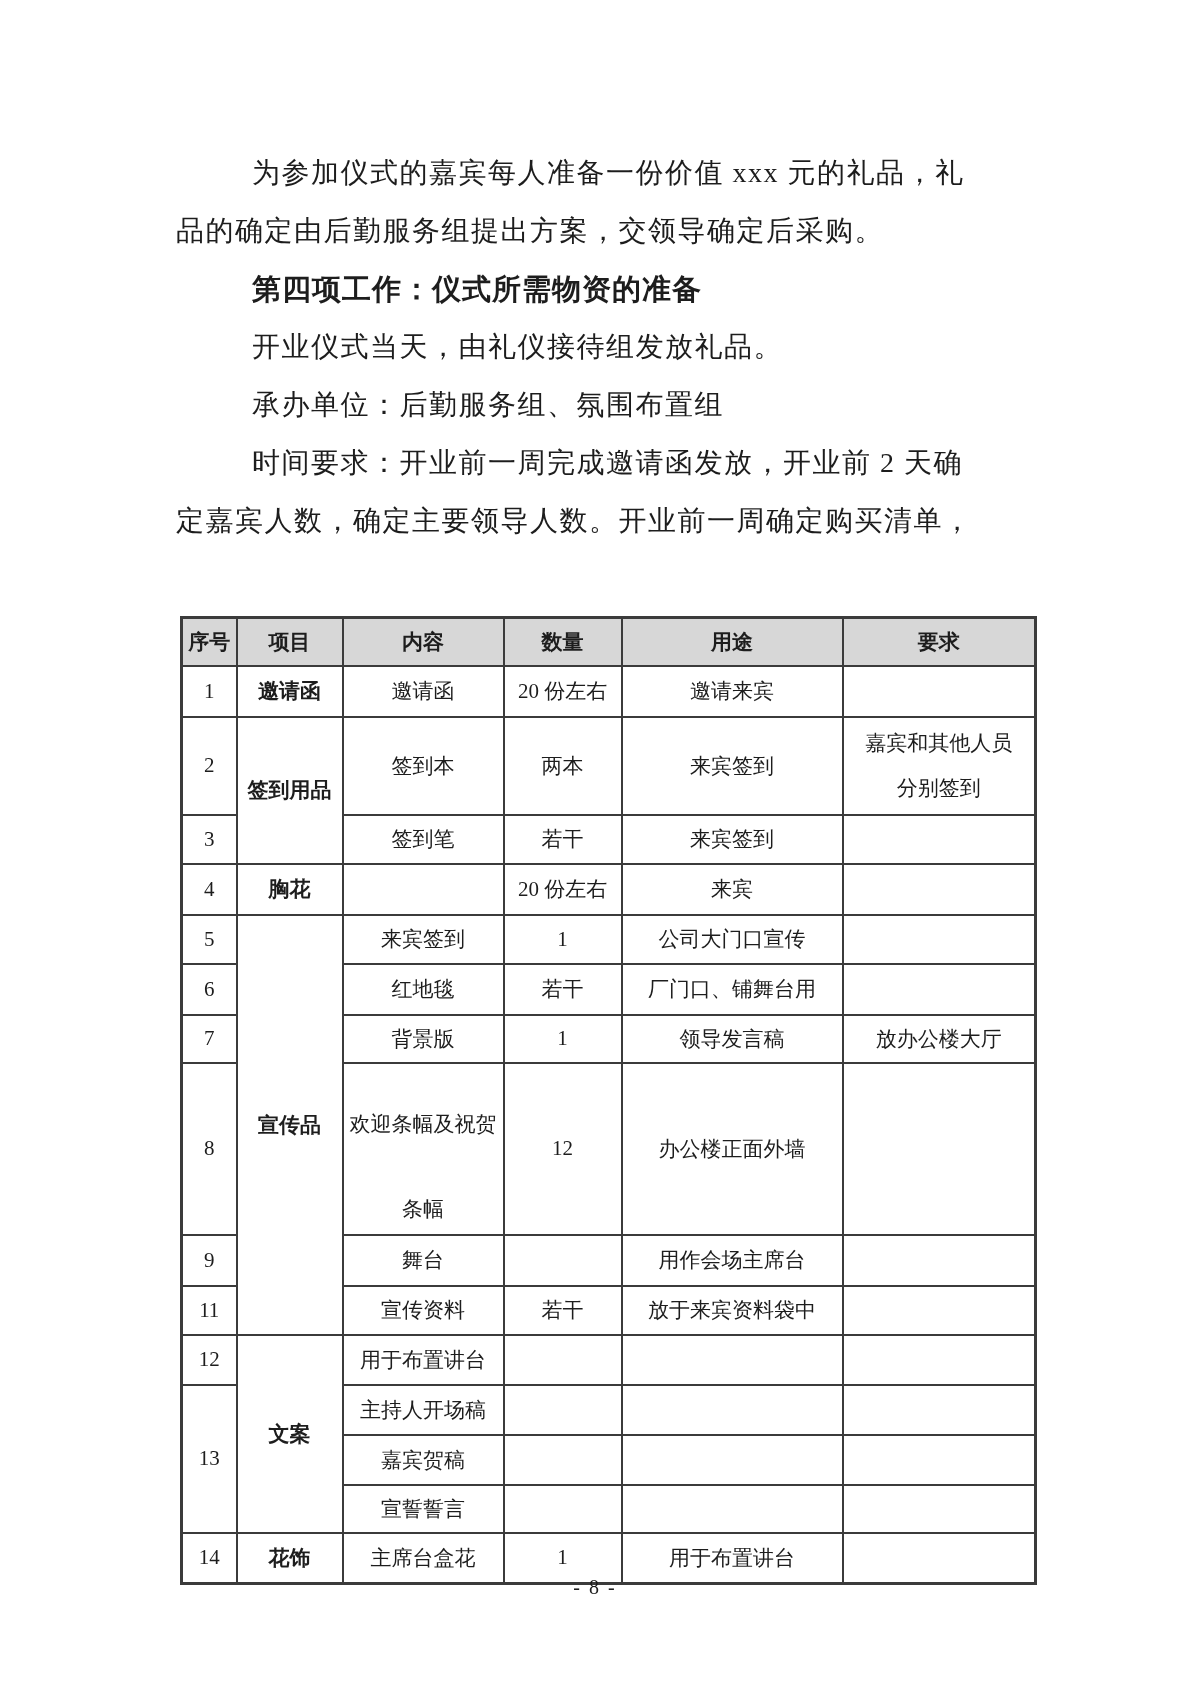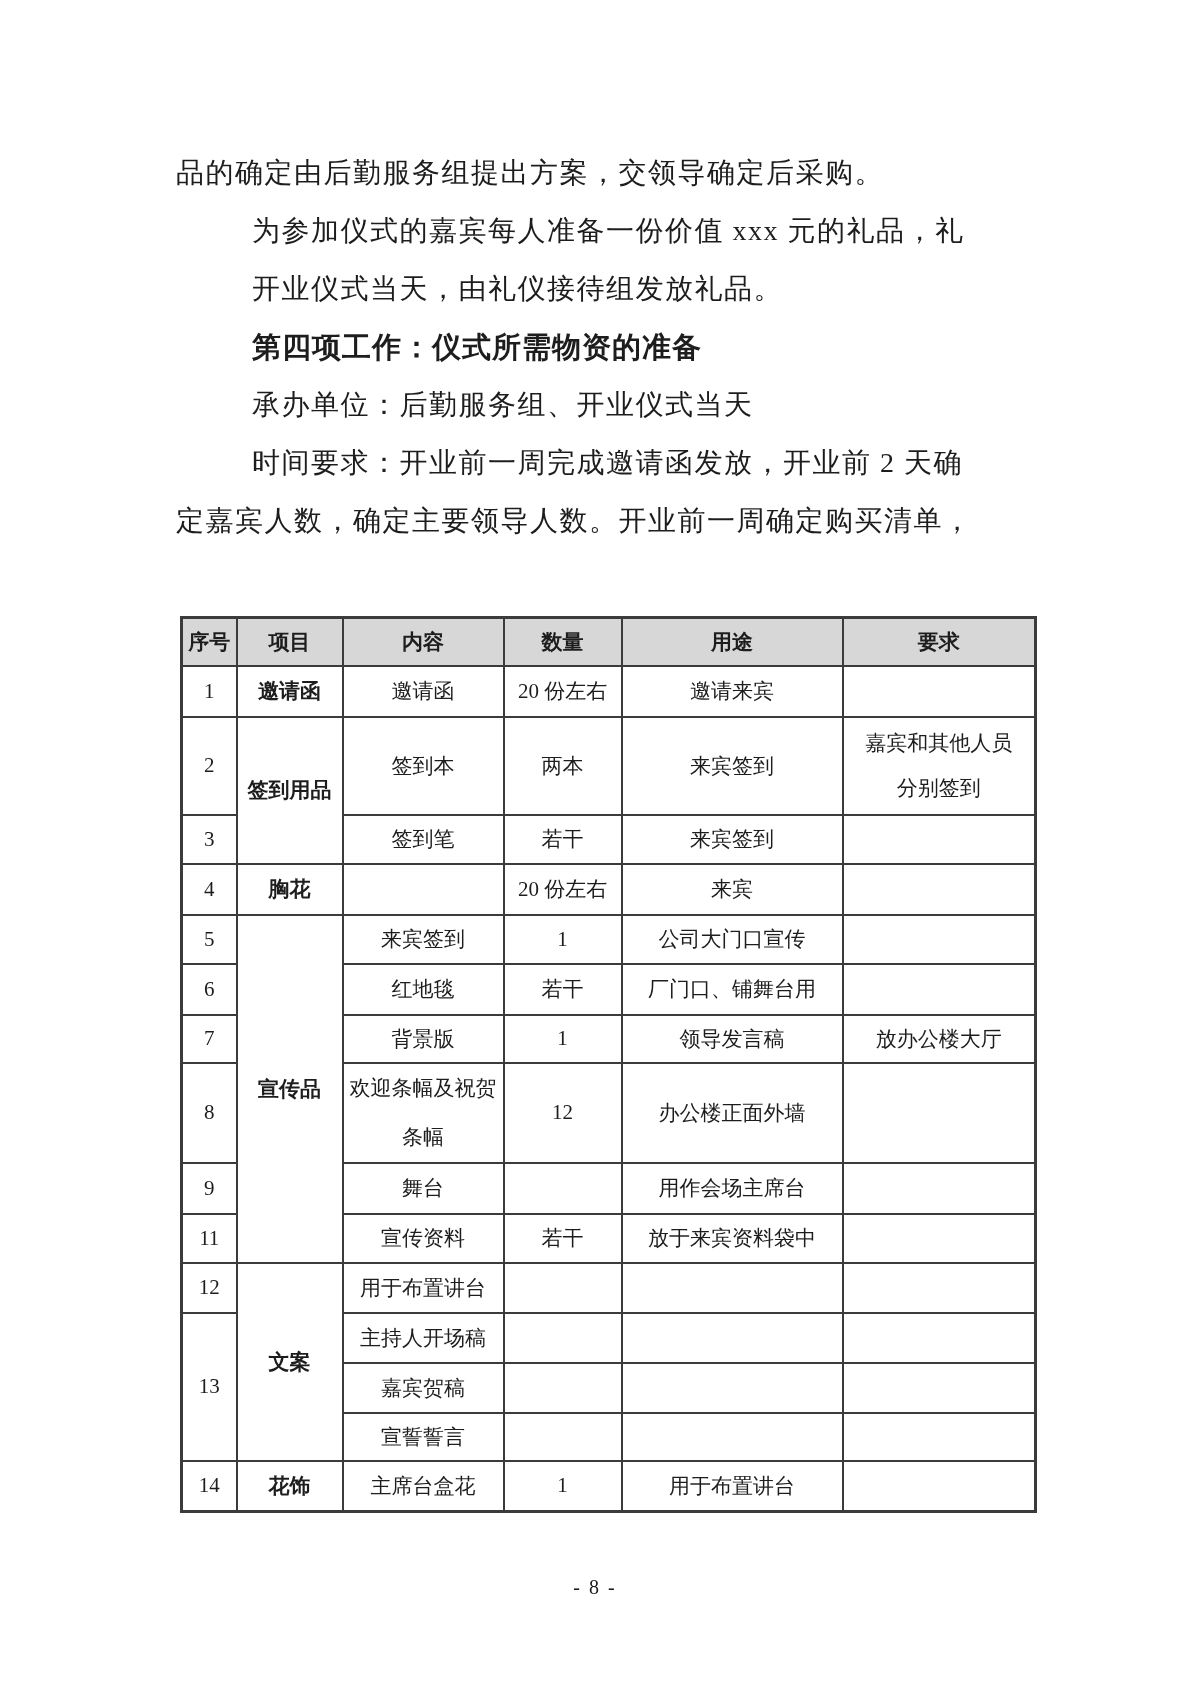--- a/index.html
+++ b/index.html
@@ -70,43 +70,43 @@
     font-weight: 700;
     font-size: 21px;
   }
   .rh48 { height: 48px; }
   .rh49 { height: 49px; }
   .rh50 { height: 50px; }
   .rh51 { height: 51px; }
   .rh98 { height: 98px; }
   .rh99 { height: 99px; }
   .stack div  { line-height: 45px; }
-  .stackw div { line-height: 49px; }
+  .stackw div { line-height: 49px; margin-top: 36px; }
   
   .page-number {
     position: absolute;
     top: 1576px;
     left: 0;
     width: 1190px;
     text-align: center;
     font-size: 20px;
     letter-spacing: 2px;
   }
 </style>
 </head>
 <body>
 
 <div class="page">
 
   <div class="textblock">
+    <div class="line indent">为参加仪式的嘉宾每人准备一份价值 xxx 元的礼品，礼</div>
     <div class="line">品的确定由后勤服务组提出方案，交领导确定后采购。</div>
-    <div class="line indent">为参加仪式的嘉宾每人准备一份价值 xxx 元的礼品，礼</div>
+    <div class="line indent heading">第四项工作：仪式所需物资的准备</div>
     <div class="line indent">开业仪式当天，由礼仪接待组发放礼品。</div>
-    <div class="line indent heading">第四项工作：仪式所需物资的准备</div>
-    <div class="line indent">承办单位：后勤服务组、开业仪式当天</div>
+    <div class="line indent">承办单位：后勤服务组、氛围布置组</div>
     <div class="line indent">时间要求：开业前一周完成邀请函发放，开业前 2 天确</div>
     <div class="line">定嘉宾人数，确定主要领导人数。开业前一周确定购买清单，</div>
   </div>
 
   <table class="doc-table">
     <colgroup>
       <col style="width:55px">
         <col style="width:106px">
         <col style="width:161px">
       <col style="width:118px">

